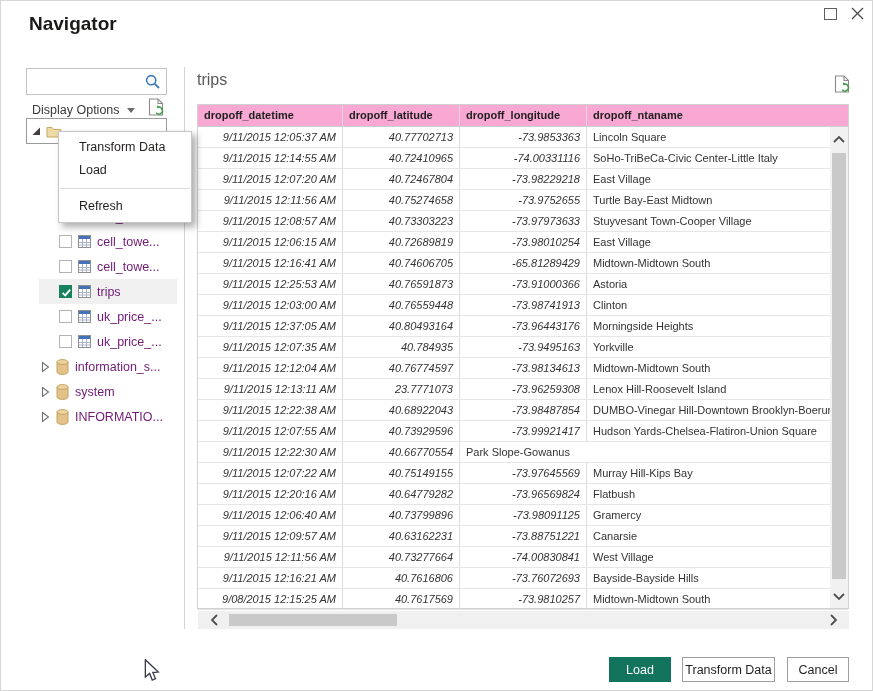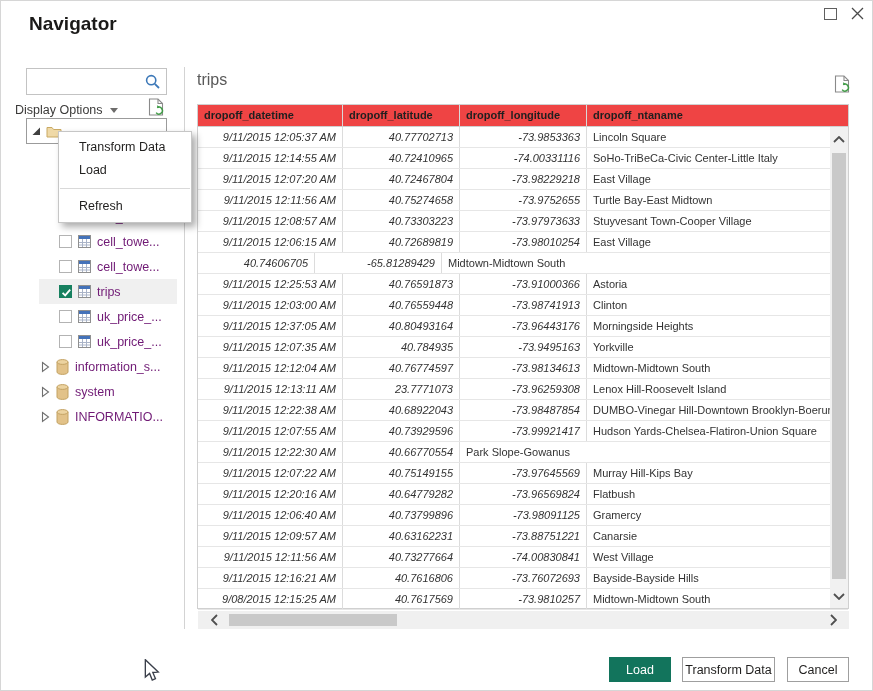--- a/index.html
+++ b/index.html
@@ -12,21 +12,21 @@
   .win-btn{width:18px;height:18px;display:flex;align-items:center;justify-content:center;cursor:default;}
   .btn-max{left:820px;top:4px;}
   .btn-close{left:847px;top:3px;}
   .max-glyph{width:11px;height:10px;border:1px solid #5f5f5f;display:inline-block;}
 
   
   .search-box{left:25px;top:67px;width:141px;height:27px;border:1px solid #c3c3c3;box-sizing:border-box;
               display:flex;align-items:center;background:#fff;}
   .search-box input{border:none;outline:none;flex:1;min-width:0;font:12px "Liberation Sans",sans-serif;padding:0 4px;}
   .search-icon{width:18px;height:18px;margin-right:4px;flex:0 0 auto;}
-  .display-row{left:14px;top:99px;width:158px;height:20px;display:flex;align-items:center;font-size:12.5px;color:#3b3a39;}
+  .display-row{left:31px;top:99px;width:158px;height:20px;display:flex;align-items:center;font-size:12.5px;color:#3b3a39;}
   .caret-down{width:0;height:0;border-left:4px solid transparent;border-right:4px solid transparent;
               border-top:5px solid #6d6c6b;margin-left:7px;display:inline-block;}
   .refresh-doc{width:17px;height:20px;}
   .sidebar-refresh{left:147px;top:97px;}
   .preview-refresh{left:833px;top:74px;}
 
   .tree-focus{left:25px;top:117px;width:141px;height:26px;border:1px solid #9b9b9b;box-sizing:border-box;
               background:#fff;display:flex;align-items:center;z-index:1;}
   .tree-focus .exp{margin-left:4px;}
   .tree-focus .folder{margin-left:5px;}
@@ -49,21 +49,21 @@
   .titem .cb.checked{background:#17805f;border-color:#17805f;}
   .titem .cb.checked svg{display:block;position:absolute;left:0;top:0;}
   .titem .ticon{margin-left:6px;flex:0 0 auto;height:13px;}
   .titem .lbl{margin-left:6px;white-space:nowrap;overflow:hidden;}
   .titem .expander{margin-left:2px;width:10px;flex:0 0 auto;height:12px;}
   .titem .dicon{margin-left:5px;flex:0 0 auto;height:16px;}
 
   
   .preview-title{left:196px;top:70px;font-size:16px;color:#595959;}
   .grid{left:196px;top:103px;width:652px;height:505px;border:1px solid #d0d0d0;box-sizing:border-box;background:#fff;}
-  .grid-header{display:flex;height:22px;background:#ef4444;border-bottom:1px solid #cfcfcf;box-sizing:border-box;}
+  .grid-header{display:flex;height:22px;background:#f9a8d4;border-bottom:1px solid #cfcfcf;box-sizing:border-box;}
   .hcell{font-size:11px;font-weight:bold;color:#1f1f1f;line-height:21px;padding:0 6px;box-sizing:border-box;
          border-right:1px solid #d9d9d9;white-space:nowrap;overflow:hidden;}
   .hcell.c3{border-right:none;}
   .grid-row{display:flex;height:21px;border-bottom:1px solid #e6e6e6;box-sizing:border-box;}
   .gcell{font-size:11px;color:#333;line-height:20px;padding:0 6px;box-sizing:border-box;
          border-right:1px solid #dcdcdc;white-space:nowrap;overflow:hidden;}
   .c0{width:145px;flex:0 0 auto;}
   .c1{width:117px;flex:0 0 auto;}
   .c2{width:127px;flex:0 0 auto;}
   .c3{flex:1;min-width:0;border-right:none;}
@@ -310,20 +310,21 @@
           <div class="gcell c2">-73.97973633</div>
           <div class="gcell c3">Stuyvesant Town-Cooper Village</div>
         </div>
         <div class="grid-row">
           <div class="gcell c0">9/11/2015 12:06:15 AM</div>
           <div class="gcell c1">40.72689819</div>
           <div class="gcell c2">-73.98010254</div>
           <div class="gcell c3">East Village</div>
         </div>
         <div class="grid-row">
+          <div class="gcell c0">9/11/2015 12:16:41 AM</div>
           <div class="gcell c1">40.74606705</div>
           <div class="gcell c2">-65.81289429</div>
           <div class="gcell c3">Midtown-Midtown South</div>
         </div>
         <div class="grid-row">
           <div class="gcell c0">9/11/2015 12:25:53 AM</div>
           <div class="gcell c1">40.76591873</div>
           <div class="gcell c2">-73.91000366</div>
           <div class="gcell c3">Astoria</div>
         </div>

